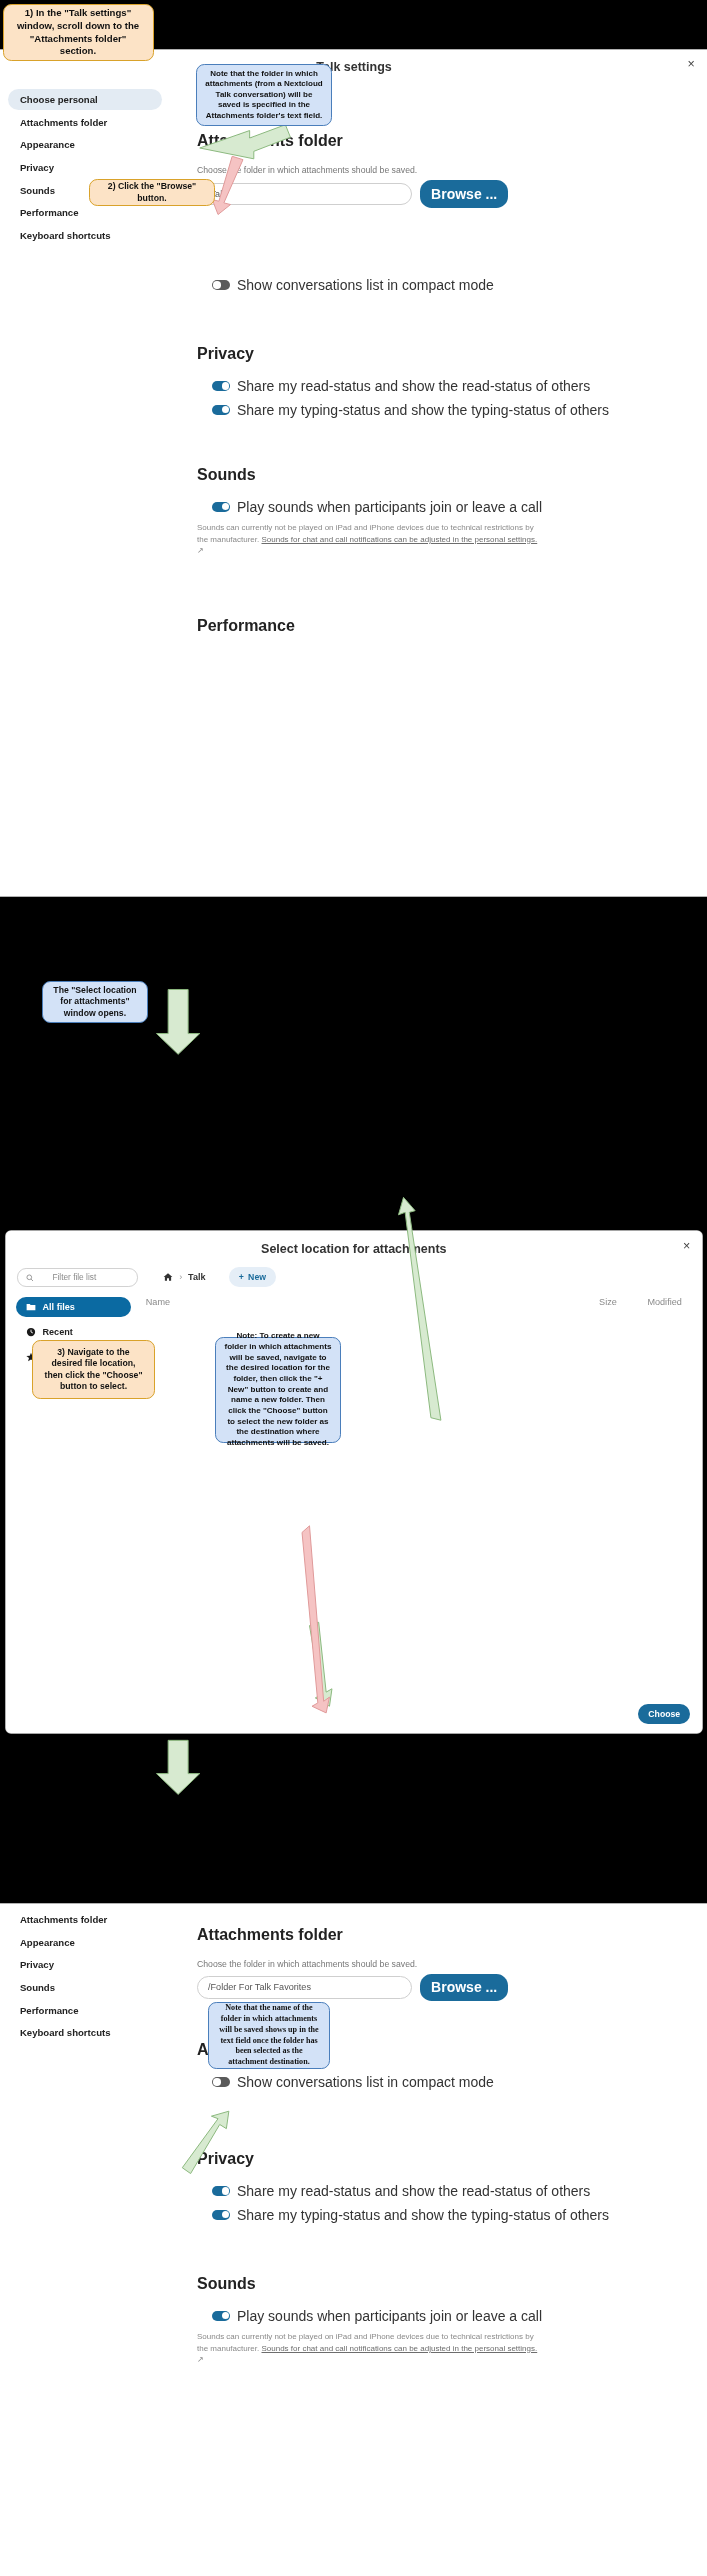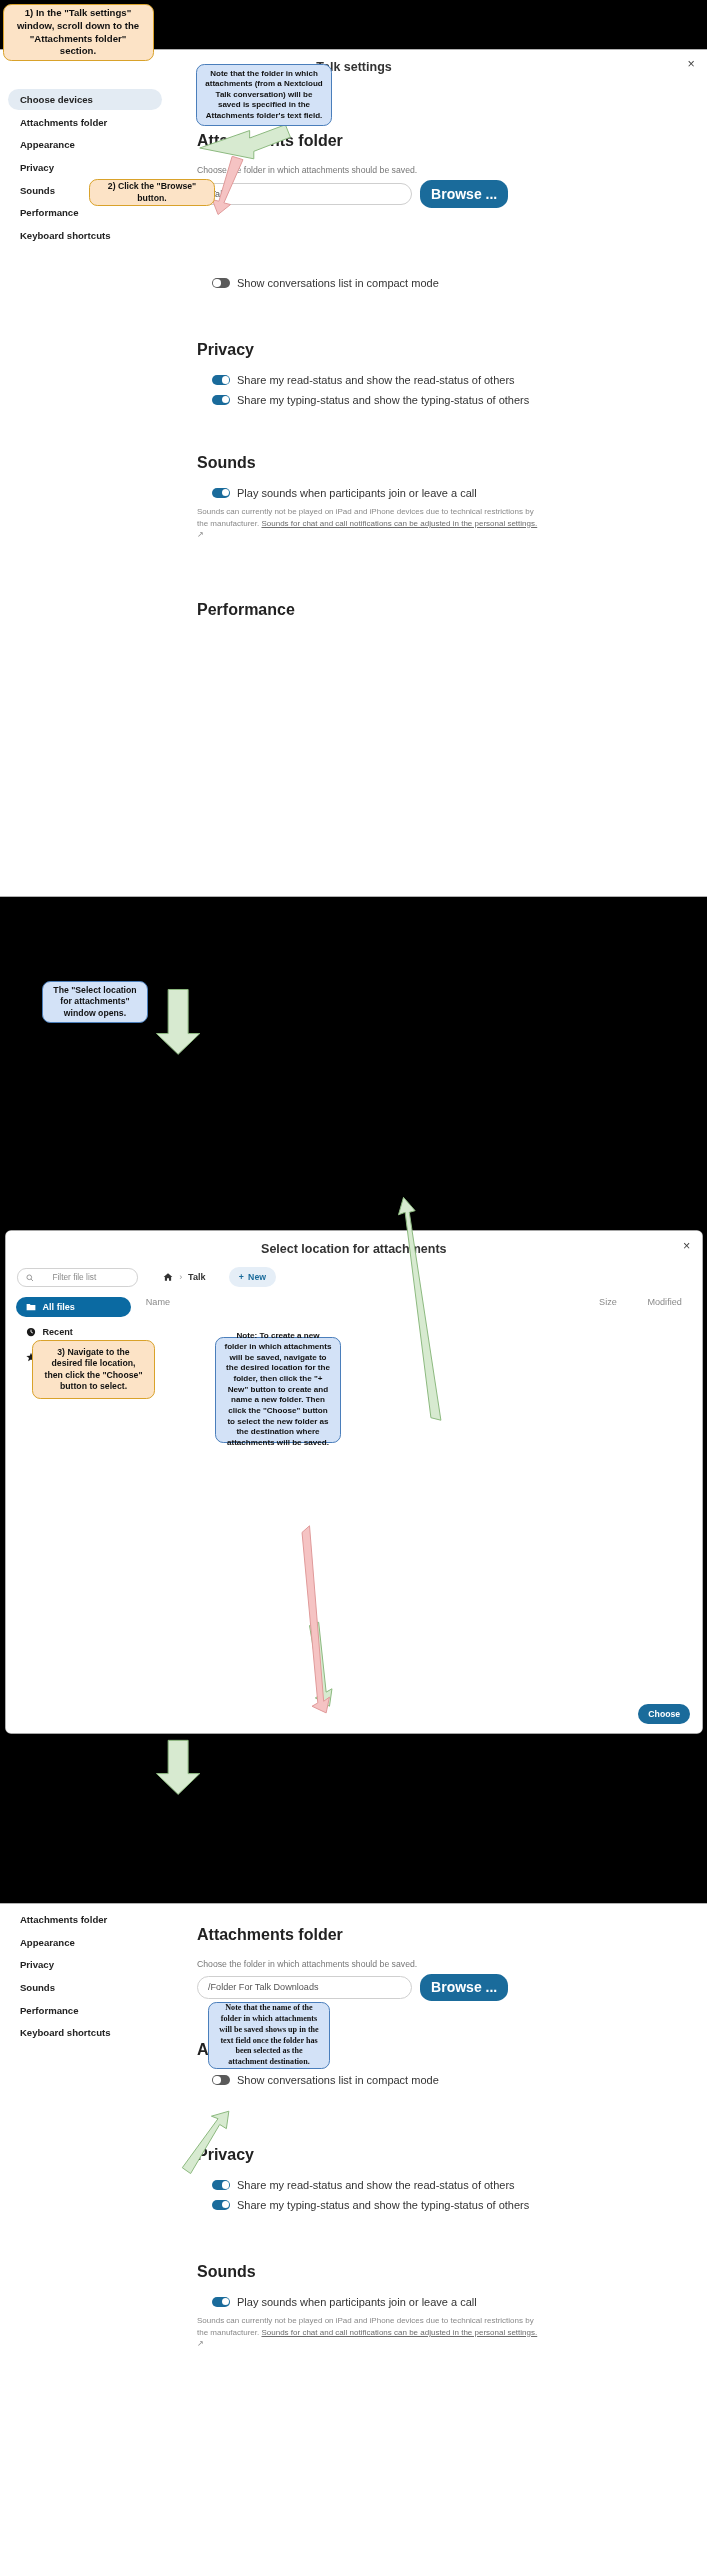--- a/index.html
+++ b/index.html
@@ -124,21 +124,21 @@
     padding: 5.8px 10.8px;
     cursor: pointer;
     font-family: "Liberation Sans", sans-serif;
   }
 
   .chk-row {
     display: flex;
     align-items: center;
     gap: 6.7px;
     margin: 7.5px 0 7.5px 15px;
-    font-size: 11px;
+    font-size: 14px;
     color: #333333;
   }
   .toggle {
     width: 18.3px; height: 10px;
     border-radius: 5px;
     position: relative;
     flex: 0 0 18.3px;
   }
   .toggle .knob {
     position: absolute;
@@ -265,21 +265,21 @@
 </div>
 
 <div class="panel" style="top:50px; height:846px; box-shadow:0 0 0 0.8px #dddddd;">
   <div style="position:relative;">
     <div class="win-title">Talk settings</div>
     <div class="win-close" style="top:8.3px;">×</div>
   </div>
 
   <div class="settings-body">
     <div class="nav">
-      <div class="nav-item active"><span>Choose devices</span></div>
+      <div class="nav-item active"><span>Choose personal</span></div>
       <div class="nav-item"><span>Attachments folder</span></div>
       <div class="nav-item"><span>Appearance</span></div>
       <div class="nav-item"><span>Privacy</span></div>
       <div class="nav-item"><span>Sounds</span></div>
       <div class="nav-item"><span>Performance</span></div>
       <div class="nav-item"><span>Keyboard shortcuts</span></div>
     </div>
 
     <div class="content">
       <h2 class="section" style="margin-top:43px;">Attachments folder</h2>
@@ -430,21 +430,21 @@
       <div class="nav-item"><span>Sounds</span></div>
       <div class="nav-item"><span>Performance</span></div>
       <div class="nav-item"><span>Keyboard shortcuts</span></div>
     </div>
 
     <div class="content" style="padding-top:3.3px;">
       <h2 class="section" style="margin-top:18.3px;">Attachments folder</h2>
       <p class="hint">Choose the folder in which attachments should be saved.</p>
       <div class="field-row">
         <div class="text-field">
-            <span>/Folder For Talk Downloads</span>
+            <span>/Folder For Talk Favorites</span>
           </div>
         <button class="btn-primary">Browse ...</button>
       </div>
 
       <h2 class="section" style="margin-top:40px;">Appearance</h2>
       <div class="chk-row">
         <span class="toggle off">
             <span class="knob"></span>
           </span>
         <span>Show conversations list in compact mode</span>

